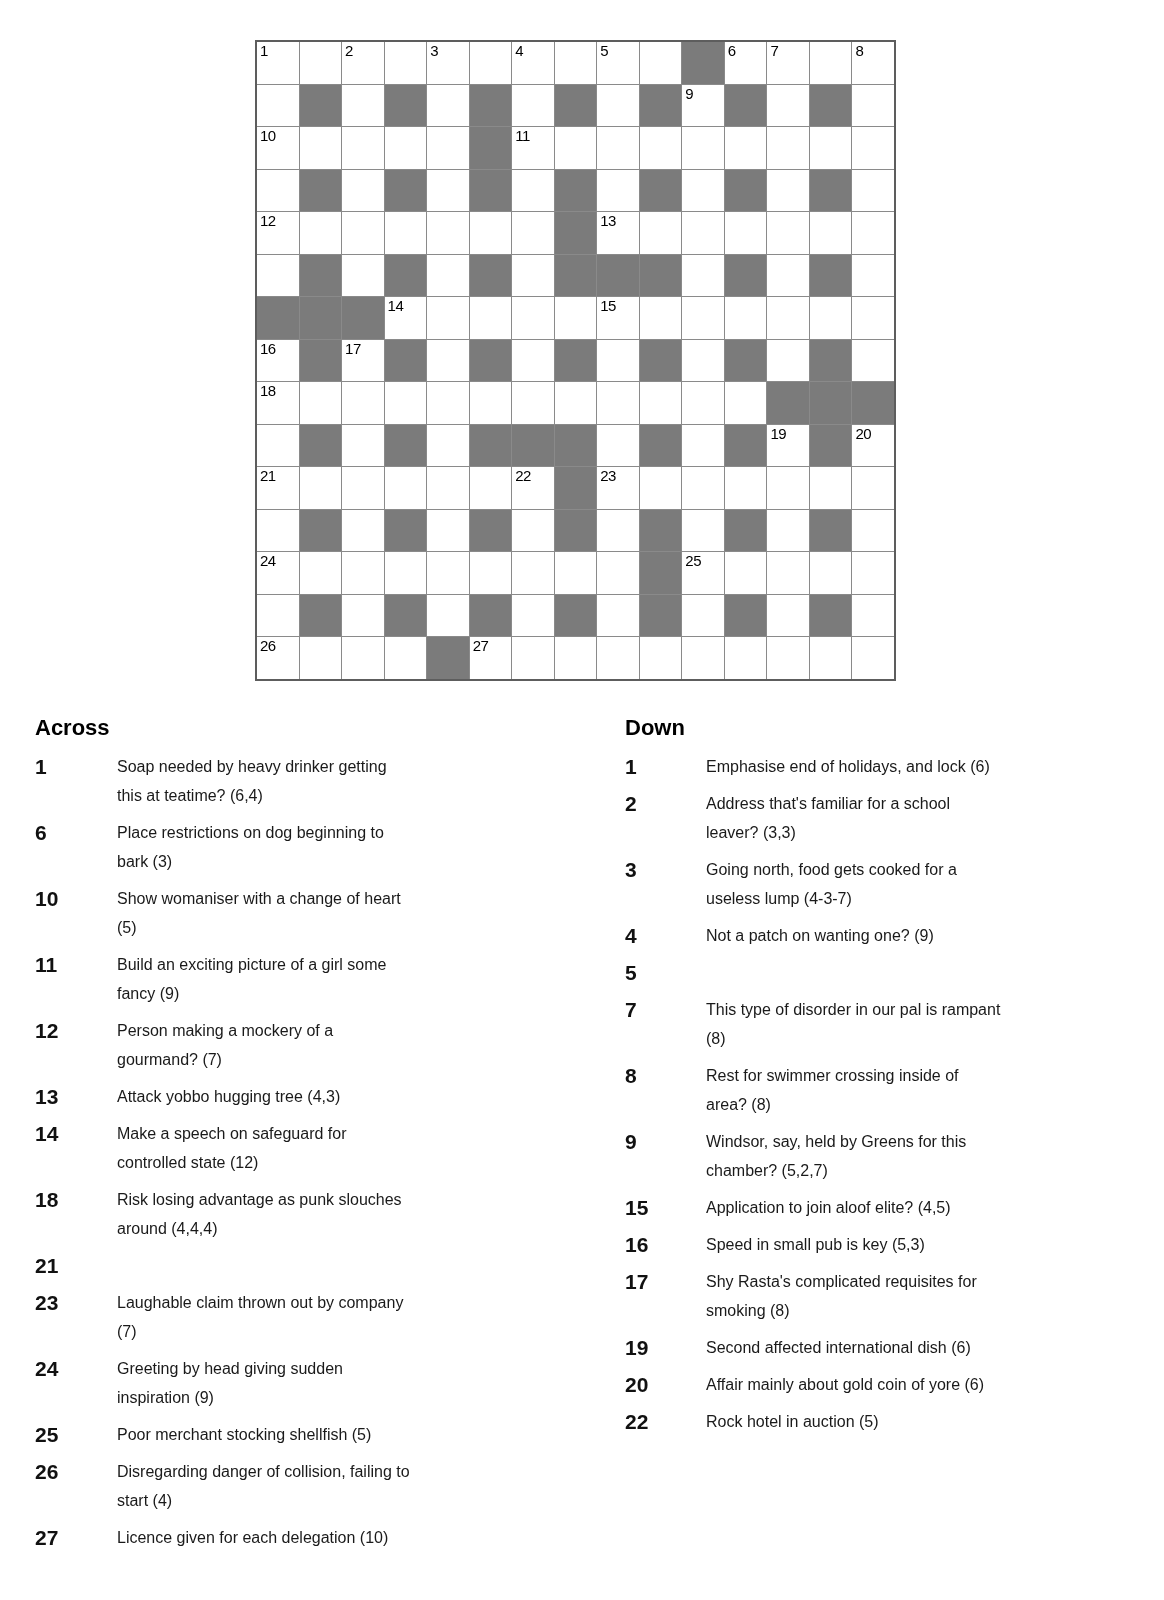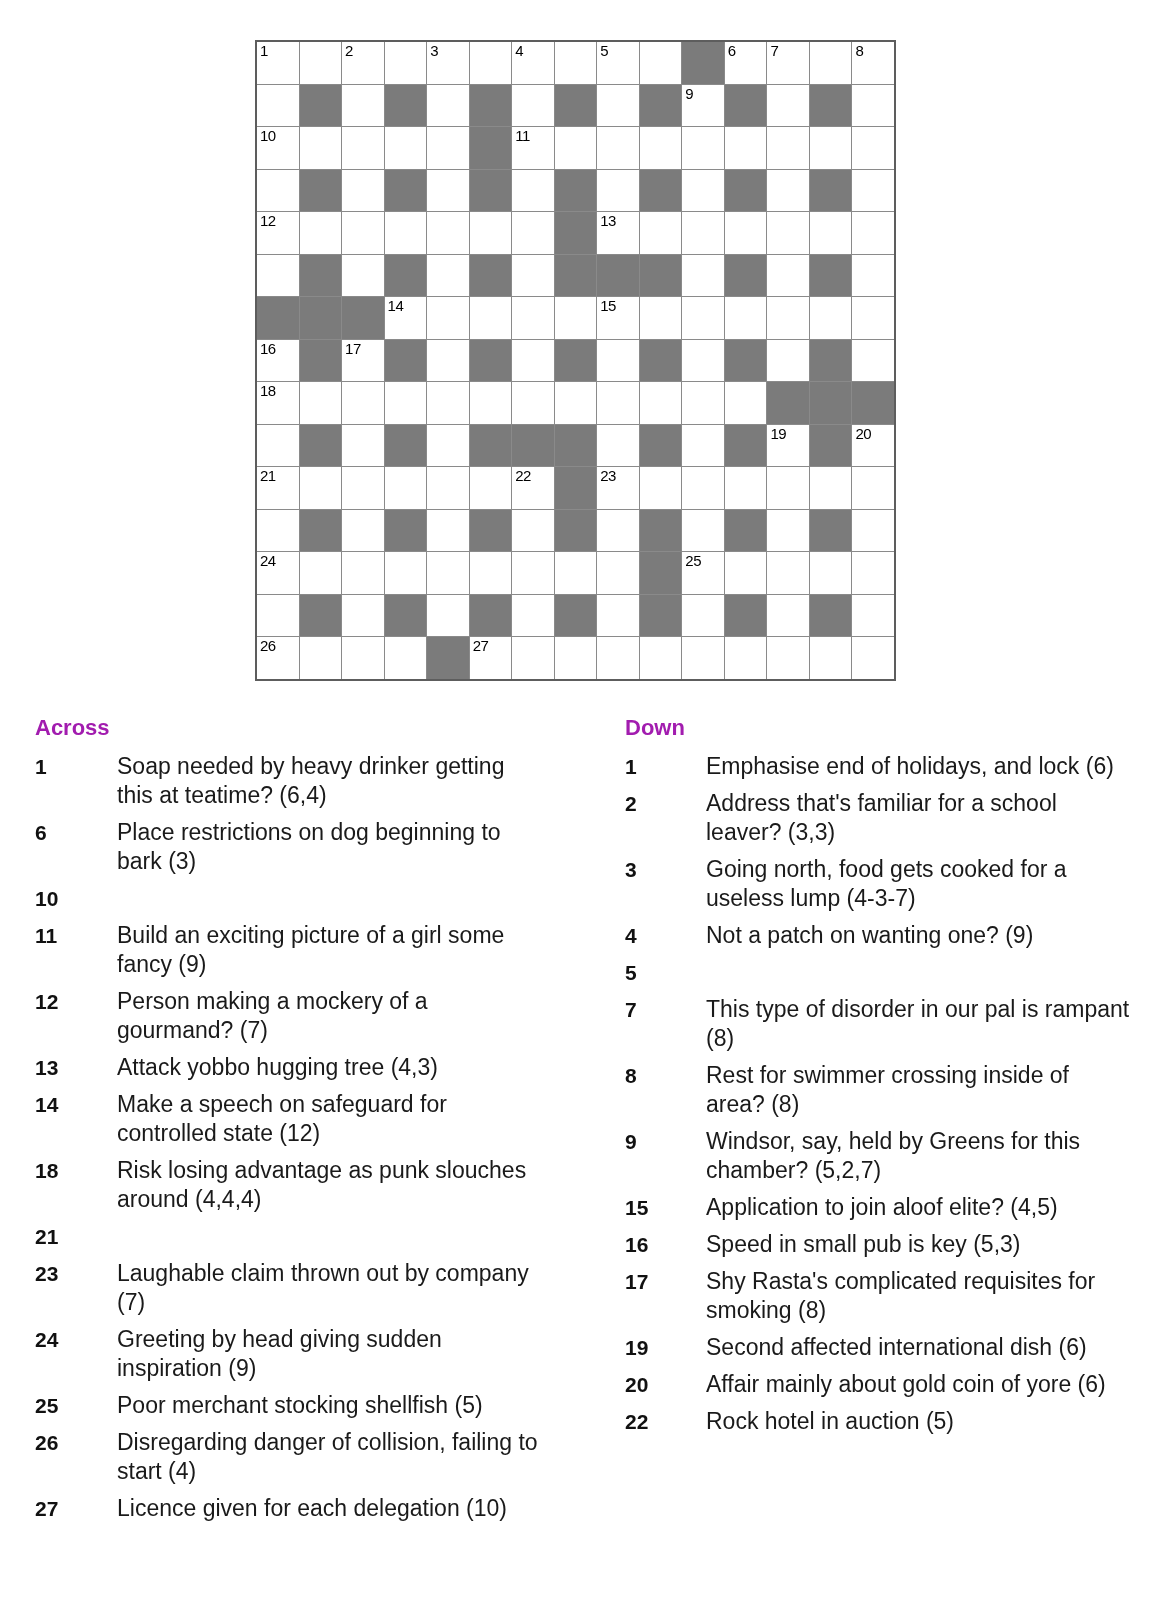--- a/index.html
+++ b/index.html
@@ -26,30 +26,30 @@
     position:absolute; top:1px; left:3px;
     font-size:15px; line-height:15px; color:#000000;
     letter-spacing:-0.5px;
   }
   
   .clue-section { position:absolute; top:716px; }
   #across-section { left:35px;  width:525px; }
   #down-section   { left:606px; width:552px;margin-left:19px; }
   .clue-heading {
     font-size:22px; line-height:24px; font-weight:bold;
-    color:#a21caf; margin:0 0 12px 0;
+    color:#000000; margin:0 0 12px 0;
   }
   .clue-row { display:flex; margin-bottom:8px; }
   .clue-num {
     flex:0 0 82px; width:82px;
     font-weight:bold; font-size:21px; line-height:29px; color:#111111;
   }
   #down-section .clue-num { flex:0 0 81px; width:81px; }
   .clue-text {
-    font-size:23px; line-height:29px; color:#1a1a1a;
+    font-size:16px; line-height:29px; color:#1a1a1a;
     white-space:pre-line; flex:1 1 auto;
   }
 </style>
 </head>
 <body>
 
 <div class="xgrid" id="grid">
     <div class="cell">
       <span class="cellnum">1</span>
     </div>
@@ -339,20 +339,22 @@
         <div class="clue-text">Soap needed by heavy drinker getting
 this at teatime? (6,4)</div>
       </div>
       <div class="clue-row">
         <div class="clue-num">6</div>
         <div class="clue-text">Place restrictions on dog beginning to
 bark (3)</div>
       </div>
       <div class="clue-row">
         <div class="clue-num">10</div>
+        <div class="clue-text">Show womaniser with a change of heart
+(5)</div>
       </div>
       <div class="clue-row">
         <div class="clue-num">11</div>
         <div class="clue-text">Build an exciting picture of a girl some
 fancy (9)</div>
       </div>
       <div class="clue-row">
         <div class="clue-num">12</div>
         <div class="clue-text">Person making a mockery of a
 gourmand? (7)</div>

